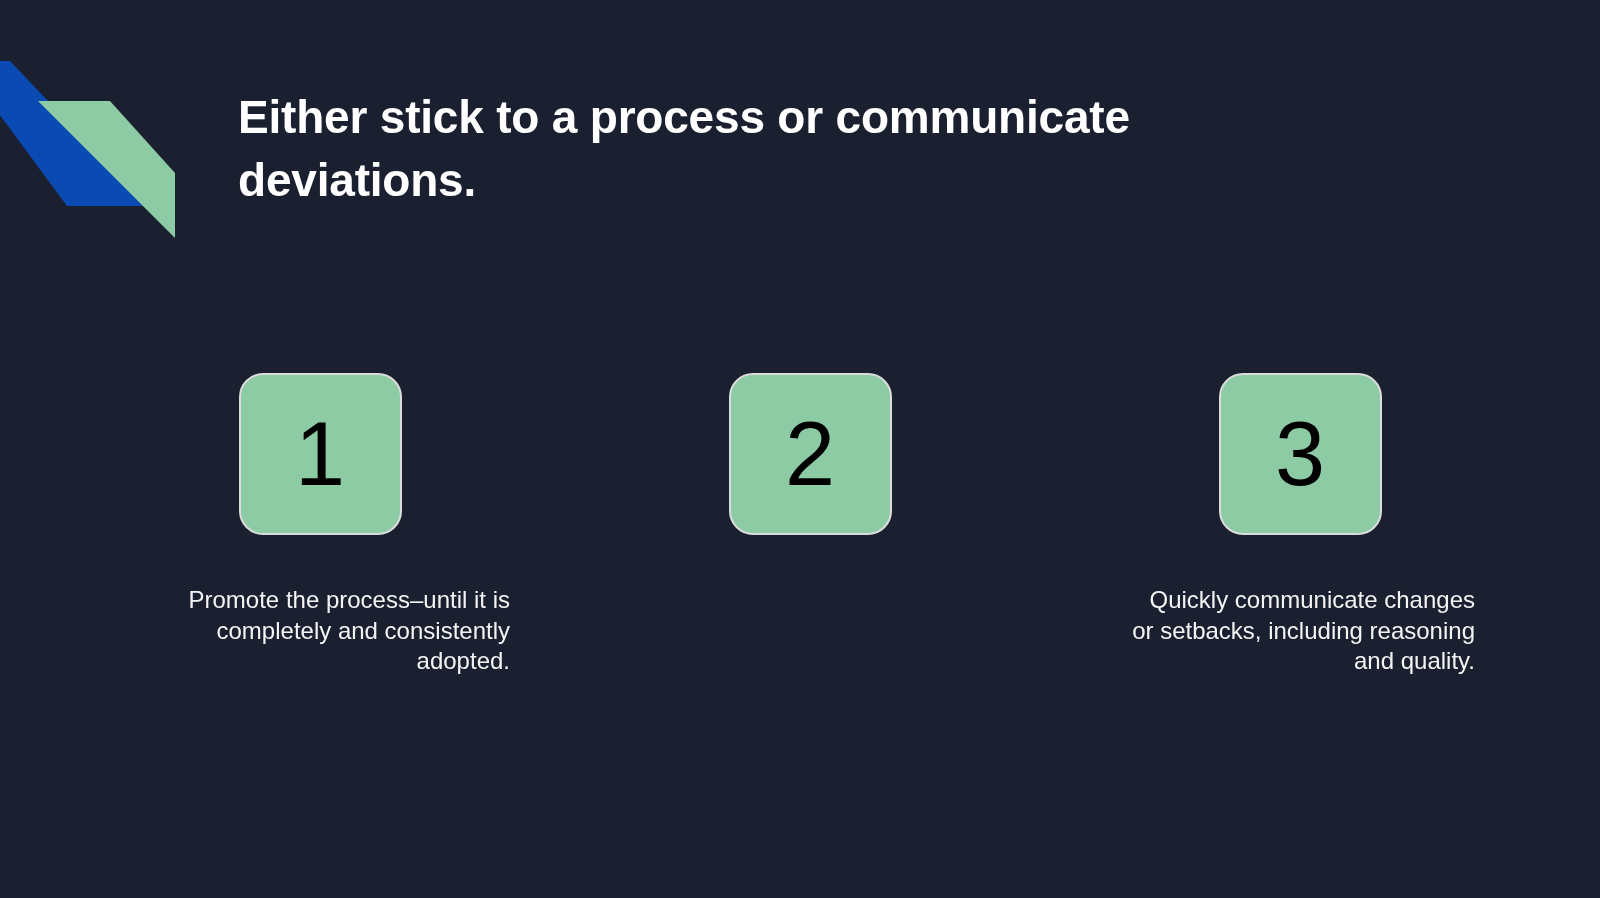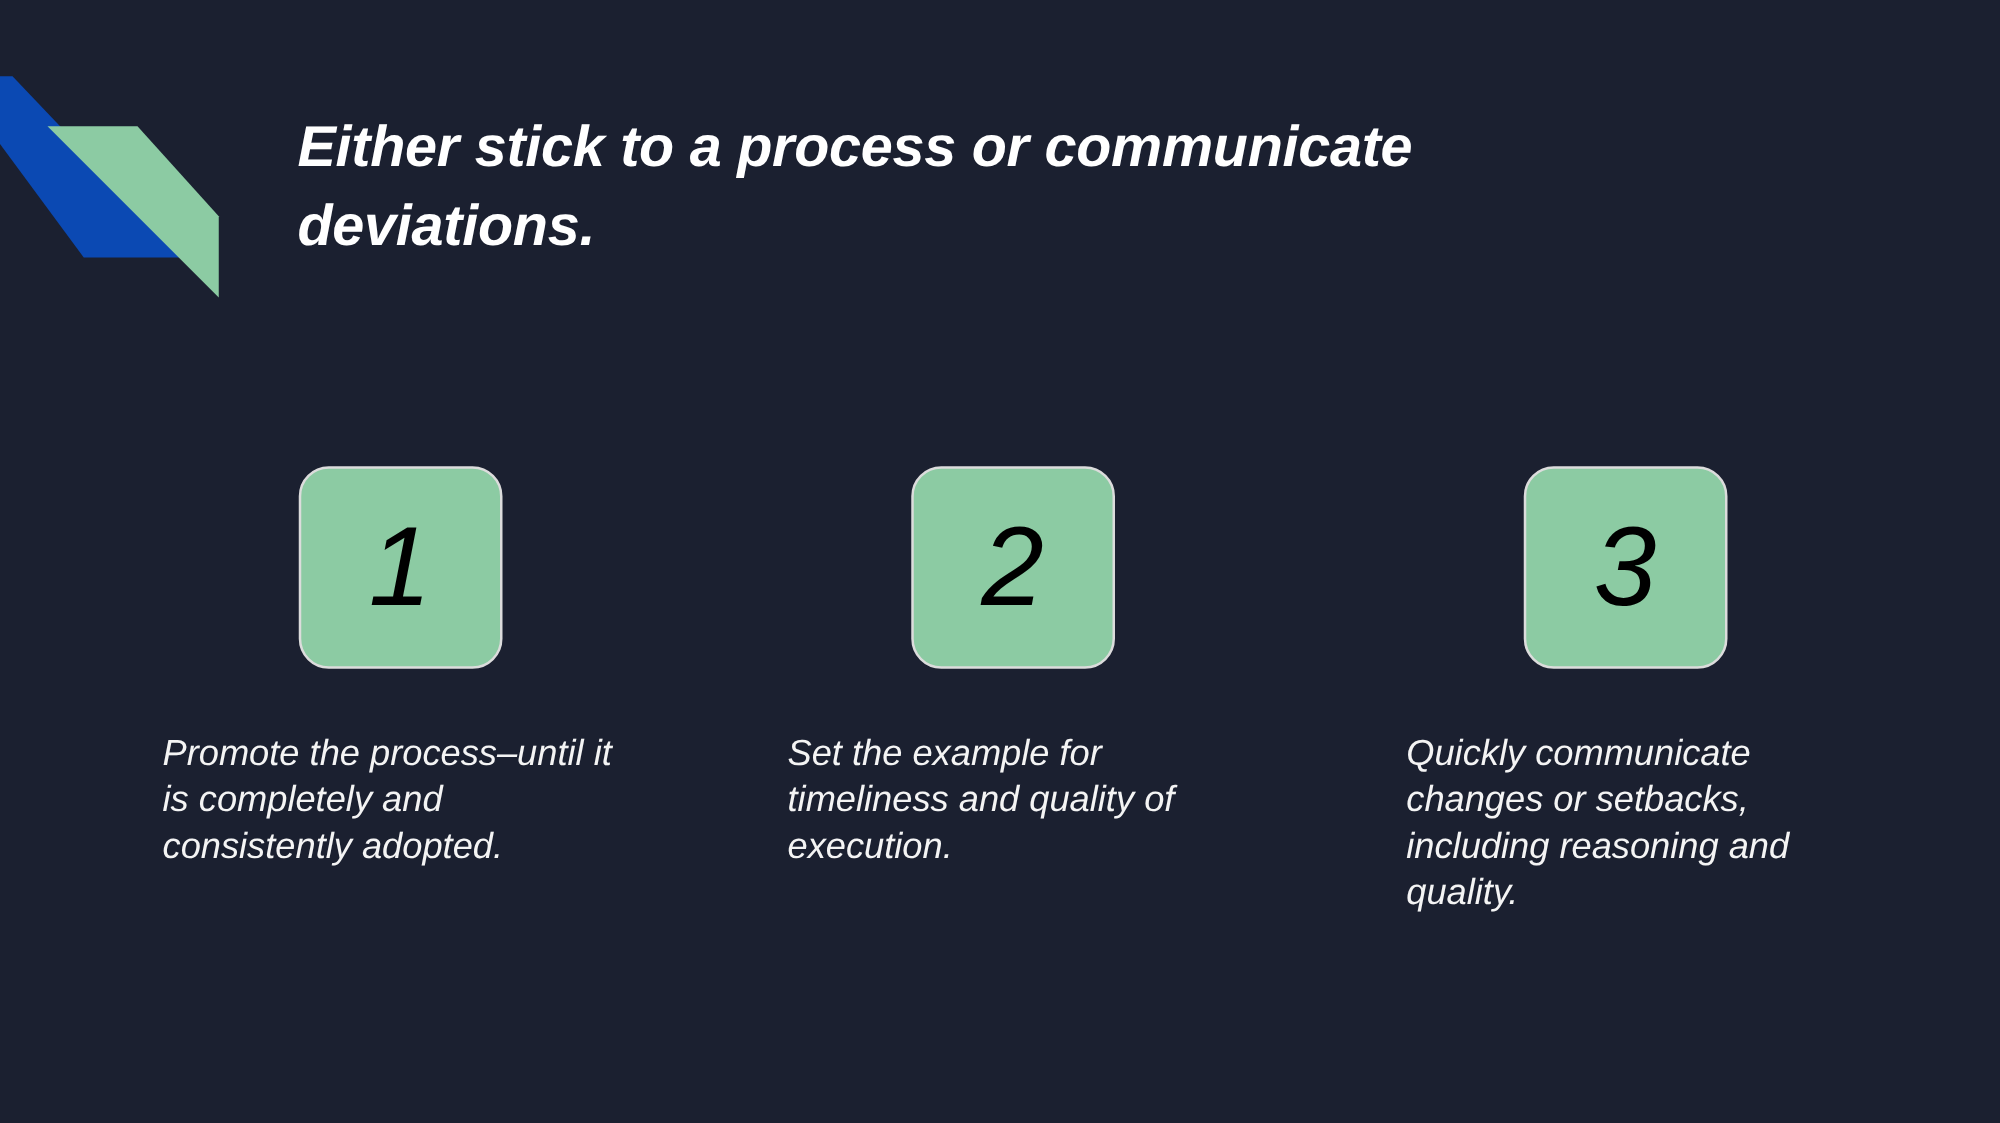--- a/index.html
+++ b/index.html
@@ -6,21 +6,20 @@
   html, body {
     width:1600px; height:898px;
     background:#1b2030;
     overflow:hidden;
     font-family:"Liberation Sans", sans-serif;
   }
   #slide {
     position:relative;
     width:1600px; height:898px;
     background:#1b2030;
-    font-style:italic;
   }
 
   
   #logo-mark {
     position:absolute;
     left:0px; top:55px;
     width:200px; height:200px;
     pointer-events:none;
   }
 
@@ -63,23 +62,23 @@
     justify-content:center;
     color:#000000;
     font-size:90px;
     font-weight:normal;
     line-height:1;
     font-family:"Liberation Sans", sans-serif;
   }
   .caption {
     margin-top:50px;
     width:100%;
-    text-align:left;
+    text-align:right;
     color:#f4f4f4;
-    font-size:29px;
+    font-size:24px;
     font-weight:normal;
     line-height:1.28;
   }
   #col-1 .caption { width:380px; }
   #col-2 .caption { width:360px; }
   #col-3 .caption { width:350px; }
 </style>
 </head>
 <body>
 
@@ -94,21 +93,20 @@
 
   <div id="columns">
 
     <div class="column" id="col-1">
       <div class="badge">1</div>
       <p class="caption">Promote the process–until it is completely and consistently adopted.</p>
     </div>
 
     <div class="column" id="col-2">
       <div class="badge">2</div>
-      <p class="caption">Set the example for timeliness and quality of execution.</p>
     </div>
 
     <div class="column" id="col-3">
       <div class="badge">3</div>
       <p class="caption">Quickly communicate changes or setbacks, including reasoning and quality.</p>
     </div>
 
   </div>
 </div>
 

